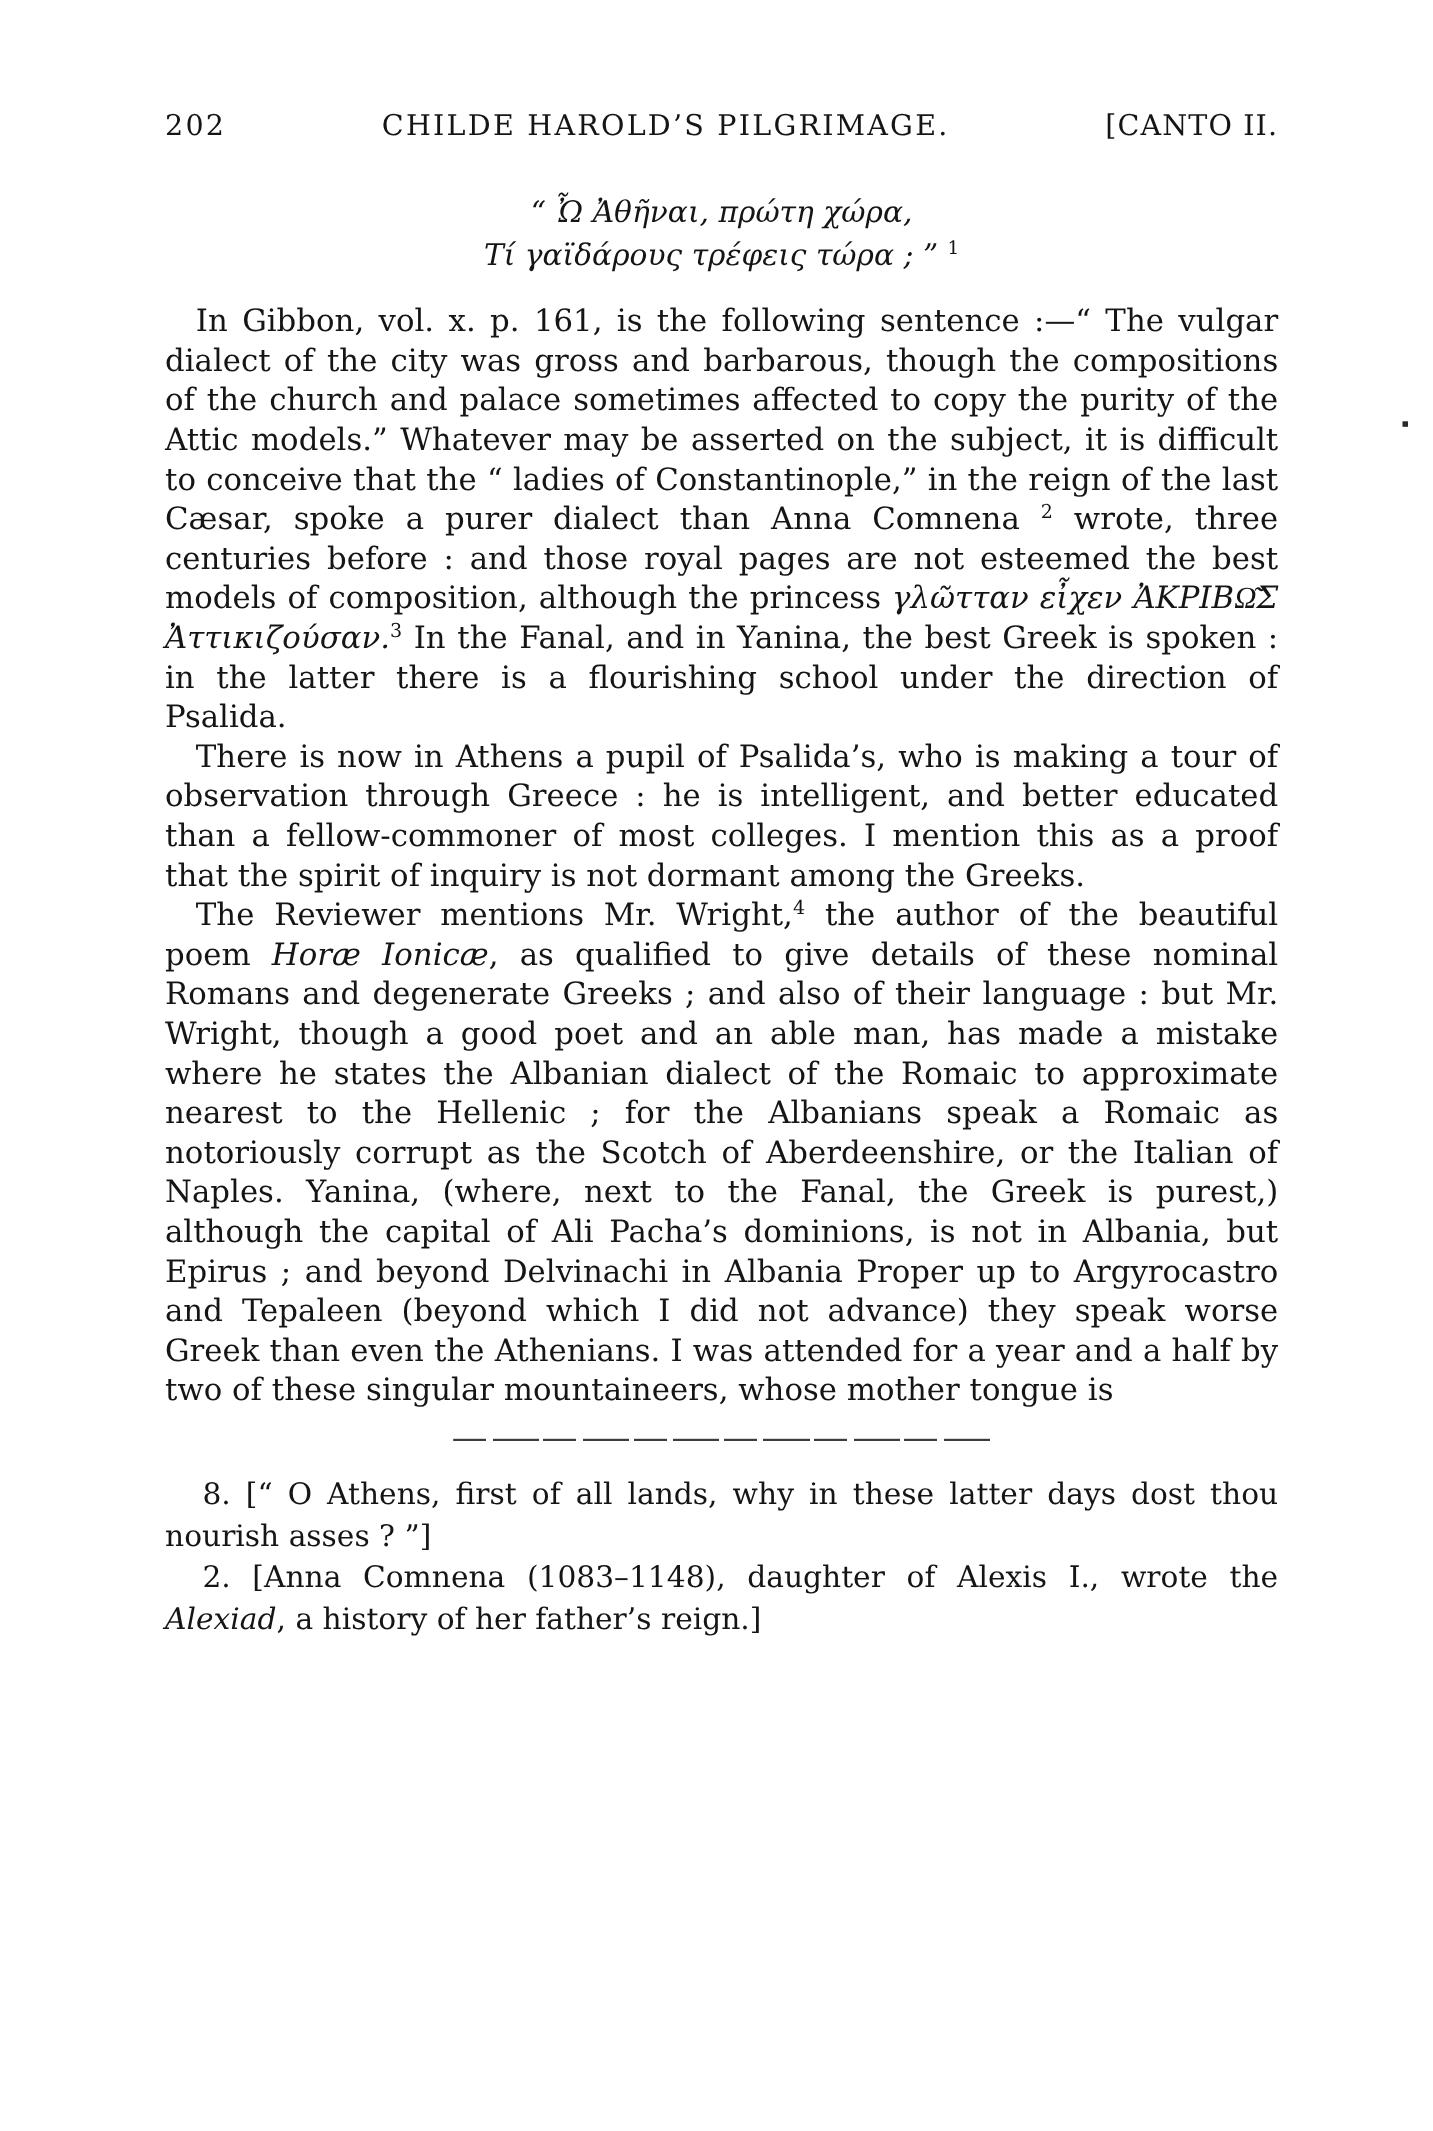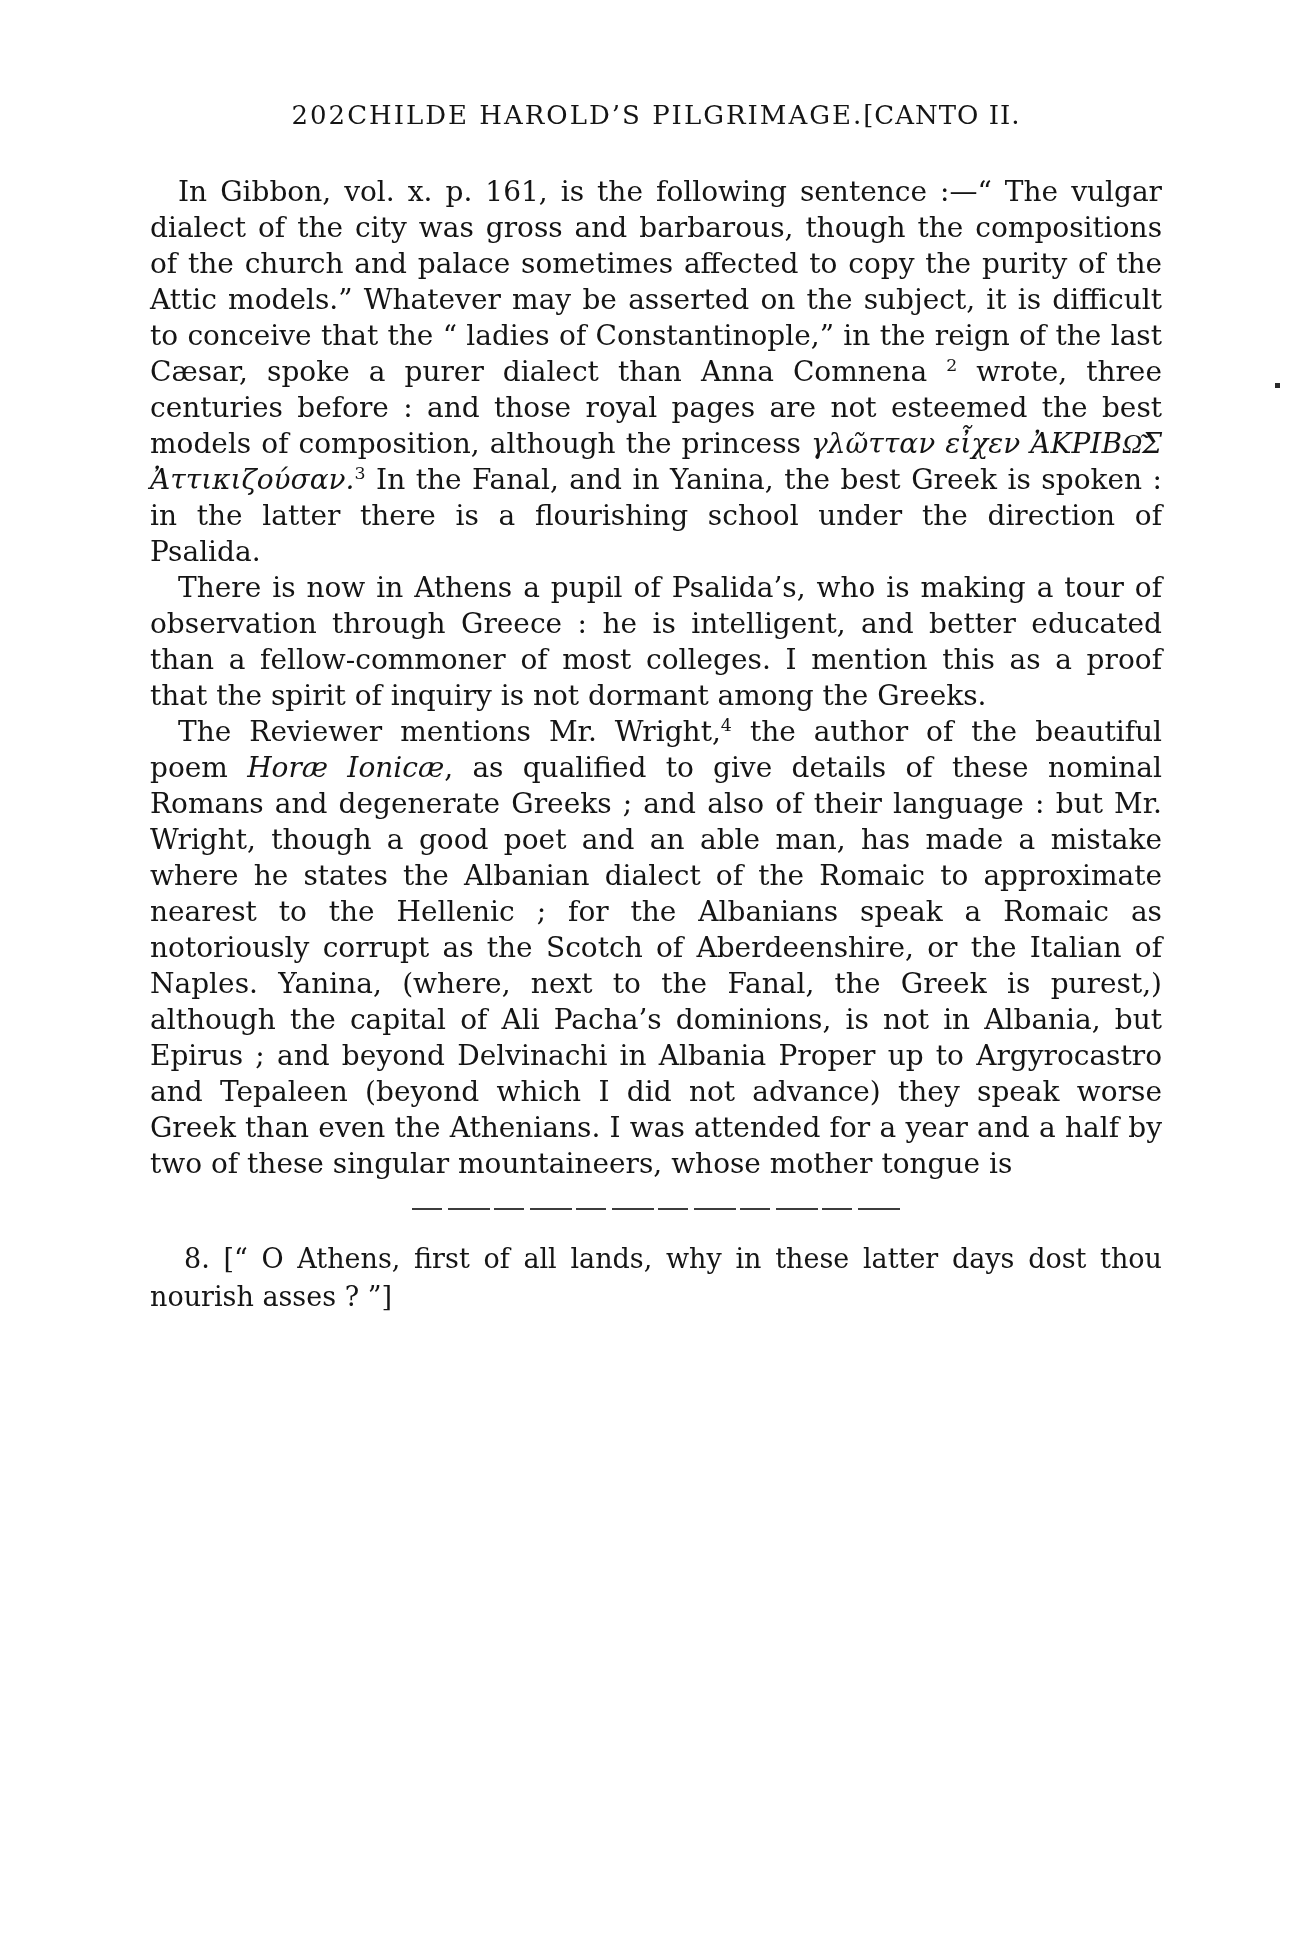--- a/index.html
+++ b/index.html
@@ -17,21 +17,21 @@
   }
   .page {
     position: absolute;
     left: 150px;
     top: 100px;
     width: 1012px;
   }
   .page-header {
     display: flex;
     align-items: baseline;
-    justify-content: center;
+    justify-content: space-between;
     font-size: 26px;
     margin-bottom: 44px;
   }
   .page-header .page-number {
     letter-spacing: 2px;
   }
   .page-header .running-title {
     letter-spacing: 2px;
   }
   .page-header .canto-label {
@@ -93,27 +93,32 @@
 <div class="page">
 
   <div class="page-header">
     <span class="page-number">202</span>
     <span class="running-title">CHILDE HAROLD’S PILGRIMAGE.</span>
     <span class="canto-label">[CANTO II.</span>
   </div>
 
   <div class="text-block">
 
+    <div class="greek-quote">
+      <div><span>“ Ὦ Ἀθῆναι, πρώτη χώρα,</span></div>
+      <div><span>Τί γαϊδάρους τρέφεις τώρα ; ” </span><sup>1</sup></div>
+    </div>
 
     <p class="indent"><span>In Gibbon, vol. x. p. 161, is the following sentence :—“ The vulgar dialect of the city was gross and barbarous, though the compositions of the church and palace sometimes affected to copy the purity of the Attic models.”  Whatever may be asserted on the subject, it is difficult to conceive that the “ ladies of Constantinople,” in the reign of the last Cæsar, spoke a purer dialect than Anna Comnena </span><sup>2</sup><span> wrote, three centuries before : and those royal pages are not esteemed the best models of composition, although the princess </span><span style="font-style: italic;">γλῶτταν εἶχεν ἈΚΡΙΒΩ͂Σ Ἀττικιζούσαν.</span><sup>3</sup><span>  In the Fanal, and in Yanina, the best Greek is spoken : in the latter there is a flourishing school under the direction of Psalida.</span></p>
     <p class="indent"><span>There is now in Athens a pupil of Psalida’s, who is making a tour of observation through Greece : he is intelligent, and better educated than a fellow-commoner of most colleges. I mention this as a proof that the spirit of inquiry is not dormant among the Greeks.</span></p>
     <p class="indent"><span>The Reviewer mentions Mr. Wright,</span><sup>4</sup><span> the author of the beautiful poem </span><span style="font-style: italic;">Horæ Ionicæ</span><span>, as qualified to give details of these nominal Romans and degenerate Greeks ; and also of their language : but Mr. Wright, though a good poet and an able man, has made a mistake where he states the Albanian dialect of the Romaic to approximate nearest to the Hellenic ; for the Albanians speak a Romaic as notoriously corrupt as the Scotch of Aberdeenshire, or the Italian of Naples.  Yanina, (where, next to the Fanal, the Greek is purest,) although the capital of Ali Pacha’s dominions, is not in Albania, but Epirus ; and beyond Delvinachi in Albania Proper up to Argyrocastro and Tepaleen (beyond which I did not advance) they speak worse Greek than even the Athenians.  I was attended for a year and a half by two of these singular mountaineers, whose mother tongue is</span></p>
   </div>
 
   <div class="footnote-separator"></div>
 
   <div class="footnotes">
     <p><span>8. [“ O Athens, first of all lands, why in these latter days dost thou nourish asses ? ”]</span></p>
+    <p><span>2. [Anna Comnena (1083–1148), daughter of Alexis I., wrote the </span><span style="font-style: italic;">Alexiad</span><span>, a history of her father’s reign.]</span></p>
   </div>
 
 </div>
 
 <div class="scan-speck"></div>
 
 </body></html>

